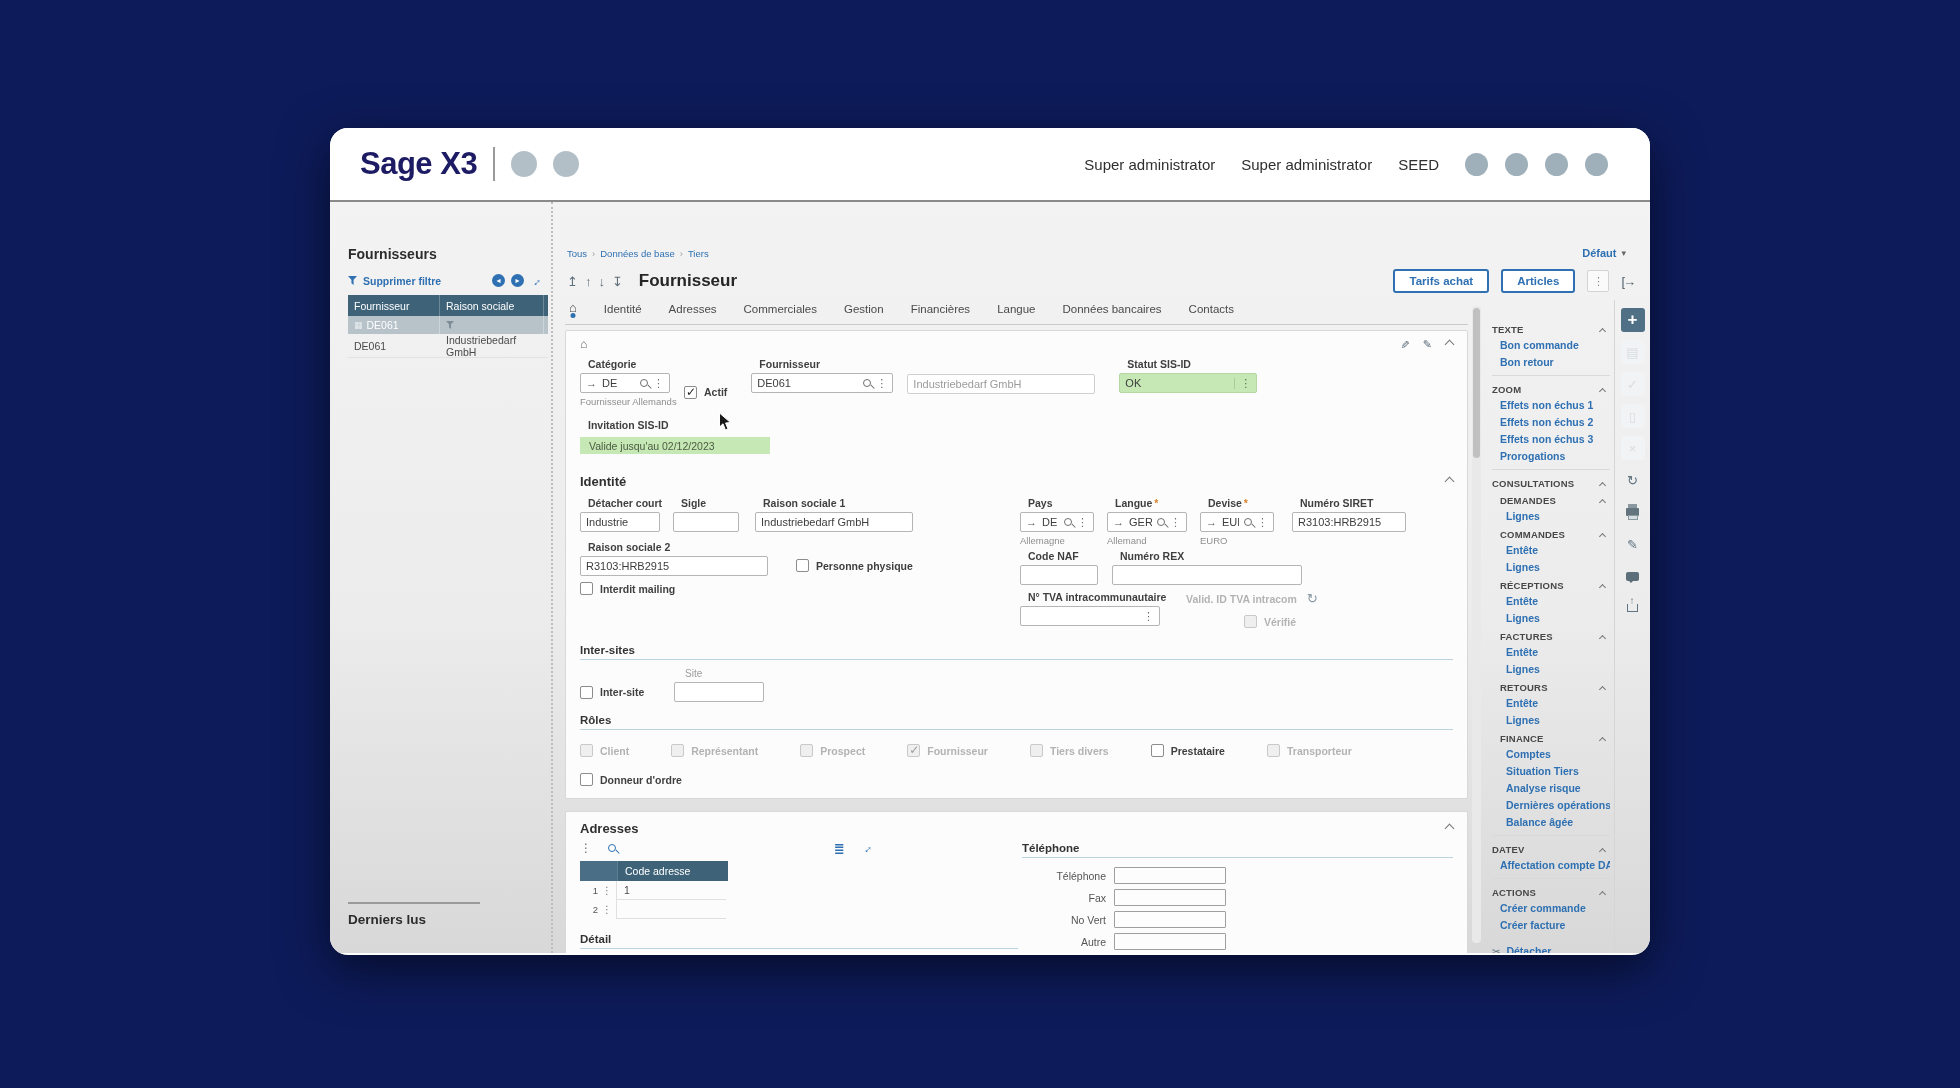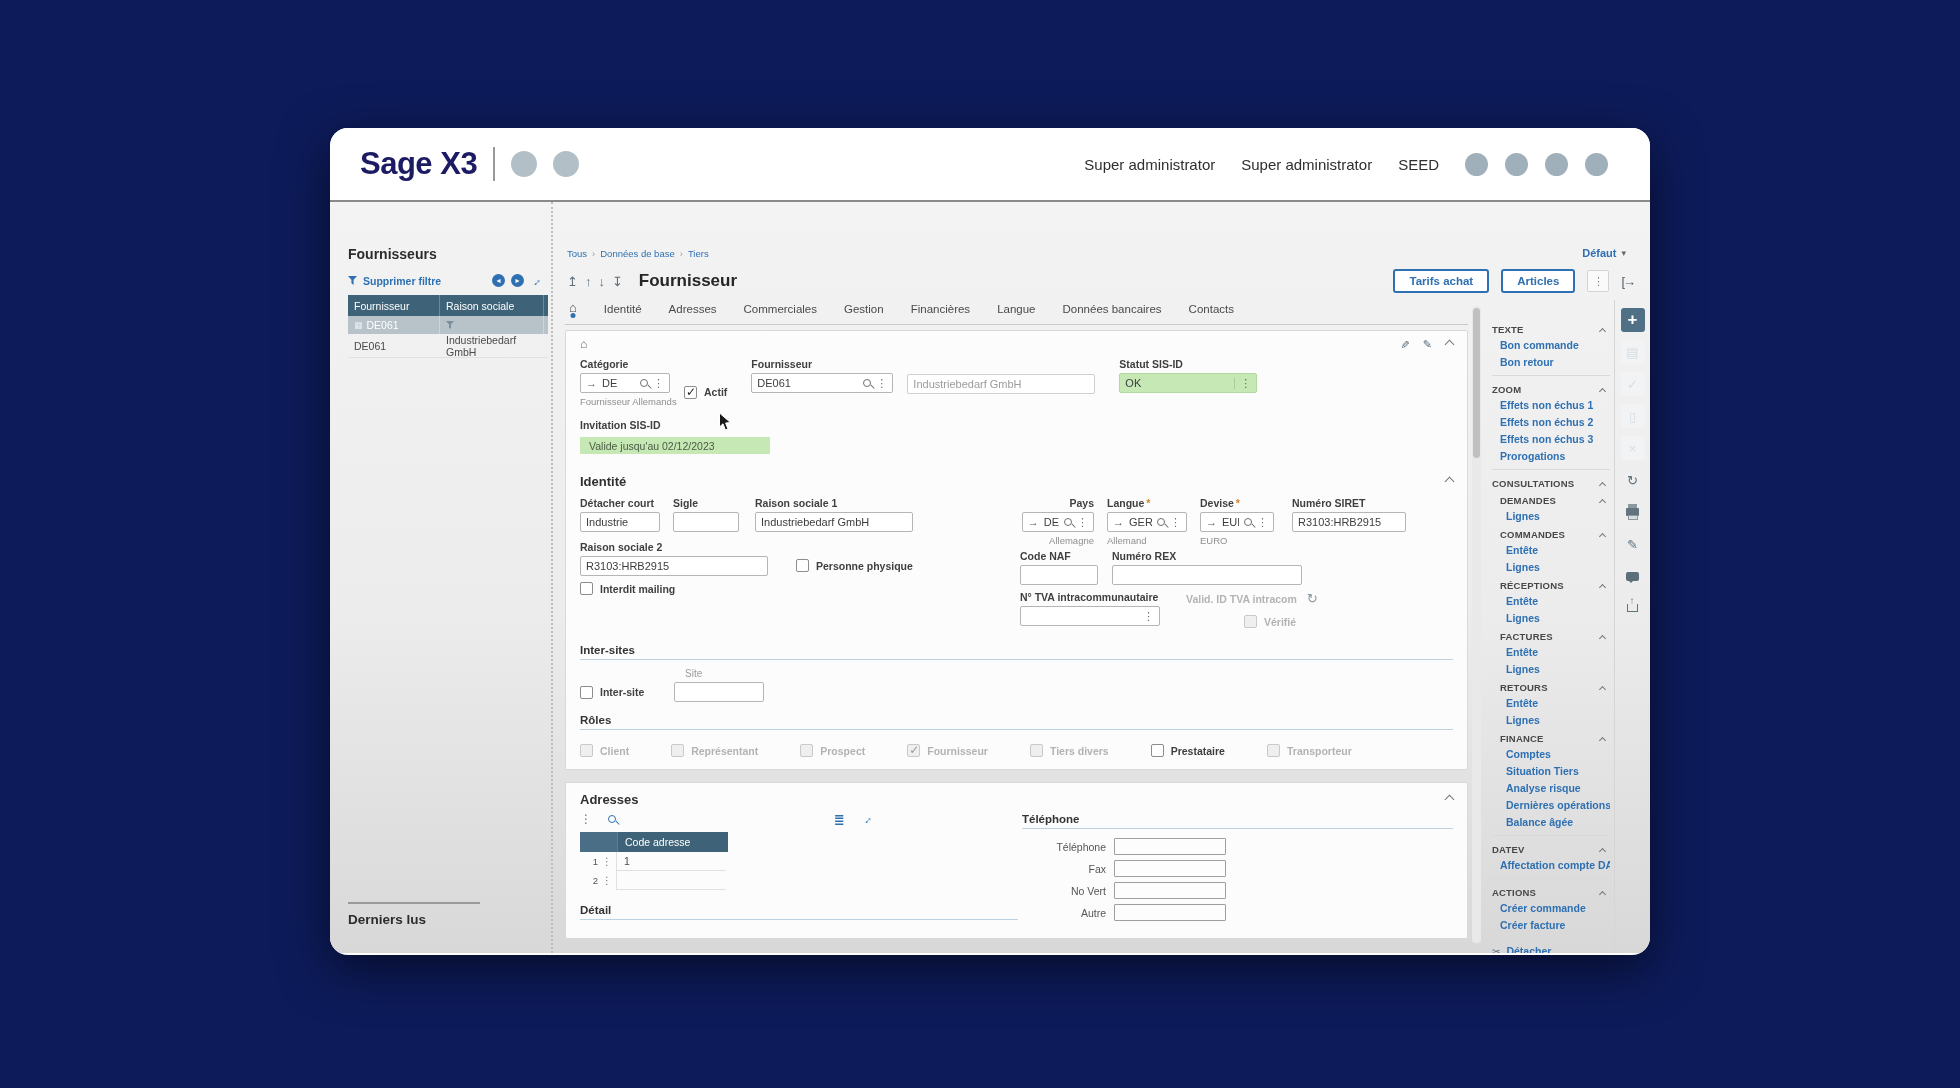--- a/index.html
+++ b/index.html
@@ -75,21 +75,21 @@
 
   .card{background:#fcfcfc;border:1px solid #d8d8d8;border-radius:2px;padding:5px 14px 12px;position:relative;}
   .card-iconrow{display:flex;align-items:center;height:16px;}
   .home-sm{color:#6b6b6b;font-size:12px;flex:1;}
   .edit-ics{display:flex;gap:14px;align-items:center;color:#5c6e7a;font-size:11px;}
   .pen{display:inline-block;transform:rotate(90deg);}
   .chev{width:7px;height:7px;border-left:1.6px solid #777;border-top:1.6px solid #777;
         transform:rotate(45deg);display:inline-block;}
 
   .fgroup{display:flex;flex-direction:column;}
-  .flabel{font-size:10.5px;font-weight:bold;color:#3f3f3f;margin-bottom:3px;white-space:nowrap;}
+  .flabel{font-size:10.5px;font-weight:bold;color:#3f3f3f;margin-bottom:3px;white-space:nowrap;margin-left:8px;}
   .req{color:#d9822b;}.req::after{content:"*";margin-left:2px;}
   .fld{display:flex;align-items:center;height:20px;border:1px solid #b5b5b5;background:#fff;border-radius:2px;
        padding:0 5px;gap:5px;font-size:11px;color:#3d3d3d;}
   .fld .fld-val{flex:1;white-space:nowrap;overflow:hidden;}
   .goto{color:#555;font-size:11px;}
   .mag{width:8px;height:8px;border:1.4px solid #6f6f6f;border-radius:50%;position:relative;flex:none;}
   .mag::after{content:"";position:absolute;width:4.5px;height:1.4px;background:#6f6f6f;right:-4px;bottom:-1px;transform:rotate(45deg);}
   .mag.blue{border-color:#2e70b2;}.mag.blue::after{background:#2e70b2;}
   .dots{color:#6f6f6f;font-size:11px;line-height:1;flex:none;}
   .fhelper{font-size:9.5px;color:#8f8f8f;margin-top:3px;white-space:nowrap;}
@@ -356,21 +356,21 @@
                       </div>
                     </div>
                     <div class="cbrow" style="margin-top:6px;">
                       <span class="cb"></span>
                       <span class="cb-label">Interdit mailing</span>
                     </div>
                   </div>
 
                   <div style="margin-left:2px;flex:1;">
                     <div style="display:flex;">
-                      <div class="fgroup" style="width:74px;align-items:flex-end;">
+                      <div class="fgroup" style="width:74px;">
                         <div class="flabel">Pays</div>
                         <div class="fld">
                           <span class="goto">→</span>
                           <span class="fld-val">DE</span>
                           <span class="mag"></span>
                           <span class="dots">⋮</span>
                         </div>
                         <div class="fhelper">Allemagne</div>
                       </div>
                       <div class="fgroup" style="width:80px;margin-left:13px;">
@@ -466,20 +466,24 @@
                     </div>
                     <div class="cbrow">
                       <span class="cb"></span>
                       <span class="cb-label">Prestataire</span>
                     </div>
                     <div class="cbrow dis">
                       <span class="cb dis"></span>
                       <span class="cb-label">Transporteur</span>
                     </div>
                   </div>
+                <div class="cbrow" style="margin-top:16px;">
+                  <span class="cb"></span>
+                  <span class="cb-label">Donneur d'ordre</span>
+                </div>
               </div>
 
               <div class="card" style="margin-top:12px;">
                 <div class="sec-row" style="margin-top:4px;">
                   <span class="sec-head">Adresses</span>
                   <span class="chev"></span>
                 </div>
                 <div style="display:flex;">
                   <div style="width:438px;">
                     <div class="adr-toolbar">

